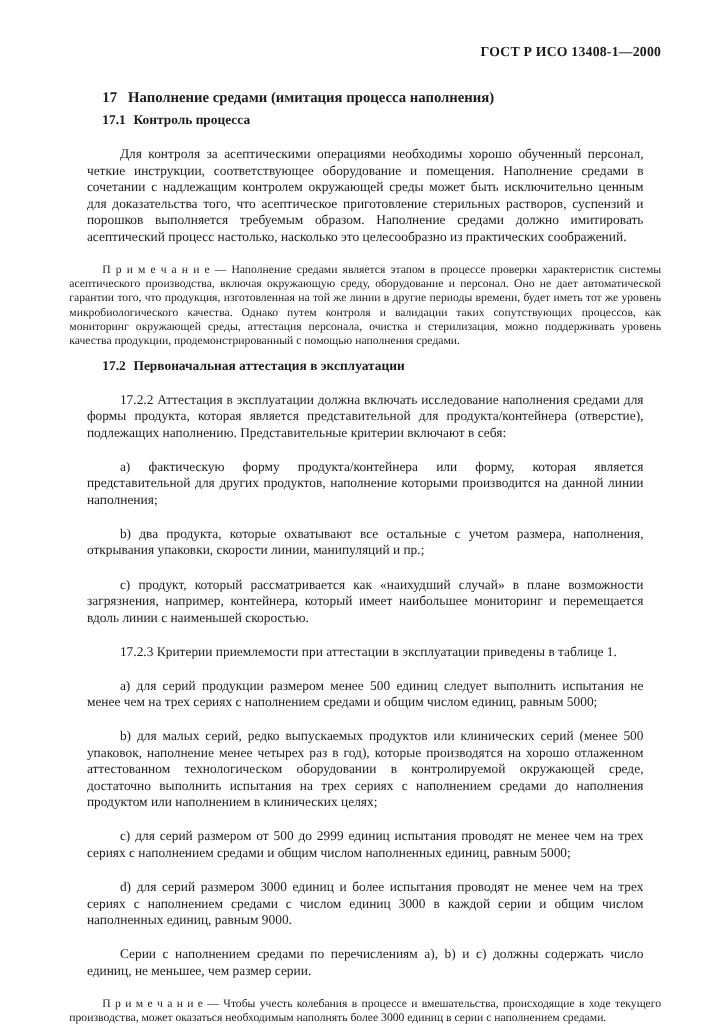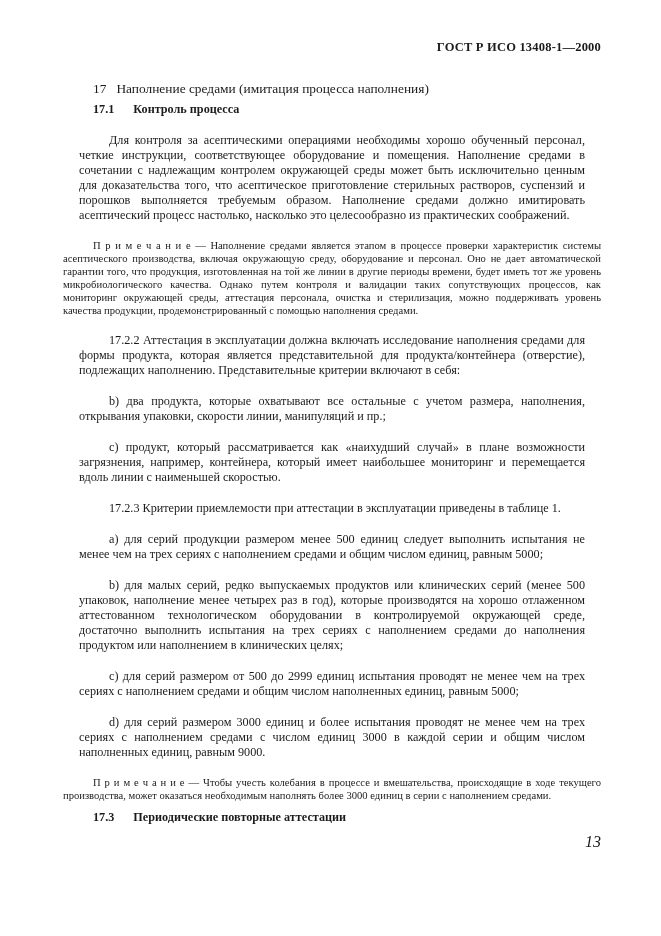--- a/index.html
+++ b/index.html
@@ -19,33 +19,33 @@
     overflow: hidden;
   }
   .doc-code {
     text-align: right;
     font-weight: 700;
     font-size: 12.5px;
     line-height: 15px;
     letter-spacing: 0.2px;
   }
   .h1 {
-    font-weight: 400;
+    font-weight: 700;
     font-size: 13.4px;
     line-height: 17px;
     margin: 25px 0 5px 30px;
   }
   .h1 .num { margin-right: 10px; }
   .h2 {
     font-weight: 700;
     font-size: 12.2px;
     line-height: 15px;
     margin: 5px 0 2px 30px;
   }
-  .h2 .num { margin-right: 19px; }
+  .h2 .num { margin-right: 7px; }
   .para {
     margin: 16px;
     font-size: 12.2px;
     line-height: 15px;
     text-align: justify;
     text-indent: 30px;
   }
   .note {
     margin: 8px 0;
     font-size: 10.6px;
@@ -65,26 +65,29 @@
 <body>
 
 <div class="page">
   <div class="doc-code">ГОСТ Р ИСО 13408-1—2000</div>
 
   <div>
       <div class="h1"><span class="num">17</span><span>Наполнение средами (имитация процесса наполнения)</span></div>
       <div class="h2"><span class="num">17.1</span><span>Контроль процесса</span></div>
       <p class="para">Для контроля за асептическими операциями необходимы хорошо обученный персонал, четкие инструкции, соответствующее оборудование и помещения. Наполнение средами в сочетании с надлежащим контролем окружающей среды может быть исключительно ценным для доказательства того, что асептическое приготовление стерильных растворов, суспензий и порошков выполняется требуемым образом. Наполнение средами должно имитировать асептический процесс настолько, насколько это целесообразно из практических соображений.</p>
       <p class="note">П р и м е ч а н и е — Наполнение средами является этапом в процессе проверки характеристик системы асептического производства, включая окружающую среду, оборудование и персонал. Оно не дает автоматической гарантии того, что продукция, изготовленная на той же линии в другие периоды времени, будет иметь тот же уровень микробиологического качества. Однако путем контроля и валидации таких сопутствующих процессов, как мониторинг окружающей среды, аттестация персонала, очистка и стерилизация, можно поддерживать уровень качества продукции, продемонстрированный с помощью наполнения средами.</p>
+      <div class="h2"><span class="num">17.2</span><span>Первоначальная аттестация в эксплуатации</span></div>
       <p class="para">17.2.2 Аттестация в эксплуатации должна включать исследование наполнения средами для формы продукта, которая является представительной для продукта/контейнера (отверстие), подлежащих наполнению. Представительные критерии включают в себя:</p>
+      <p class="para">a) фактическую форму продукта/контейнера или форму, которая является представительной для других продуктов, наполнение которыми производится на данной линии наполнения;</p>
       <p class="para">b) два продукта, которые охватывают все остальные с учетом размера, наполнения, открывания упаковки, скорости линии, манипуляций и пр.;</p>
       <p class="para">c) продукт, который рассматривается как «наихудший случай» в плане возможности загрязнения, например, контейнера, который имеет наибольшее мониторинг и перемещается вдоль линии с наименьшей скоростью.</p>
       <p class="para">17.2.3 Критерии приемлемости при аттестации в эксплуатации приведены в таблице 1.</p>
       <p class="para">a) для серий продукции размером менее 500 единиц следует выполнить испытания не менее чем на трех сериях с наполнением средами и общим числом единиц, равным 5000;</p>
       <p class="para">b) для малых серий, редко выпускаемых продуктов или клинических серий (менее 500 упаковок, наполнение менее четырех раз в год), которые производятся на хорошо отлаженном аттестованном технологическом оборудовании в контролируемой окружающей среде, достаточно выполнить испытания на трех сериях с наполнением средами до наполнения продуктом или наполнением в клинических целях;</p>
       <p class="para">c) для серий размером от 500 до 2999 единиц испытания проводят не менее чем на трех сериях с наполнением средами и общим числом наполненных единиц, равным 5000;</p>
       <p class="para">d) для серий размером 3000 единиц и более испытания проводят не менее чем на трех сериях с наполнением средами с числом единиц 3000 в каждой серии и общим числом наполненных единиц, равным 9000.</p>
+      <p class="para">Серии с наполнением средами по перечислениям a), b) и c) должны содержать число единиц, не меньшее, чем размер серии.</p>
       <p class="note">П р и м е ч а н и е — Чтобы учесть колебания в процессе и вмешательства, происходящие в ходе текущего производства, может оказаться необходимым наполнять более 3000 единиц в серии с наполнением средами.</p>
       <div class="h2"><span class="num">17.3</span><span>Периодические повторные аттестации</span></div>
     </div>
 
   <div class="page-num">13</div>
 </div>
 
 </body></html>

